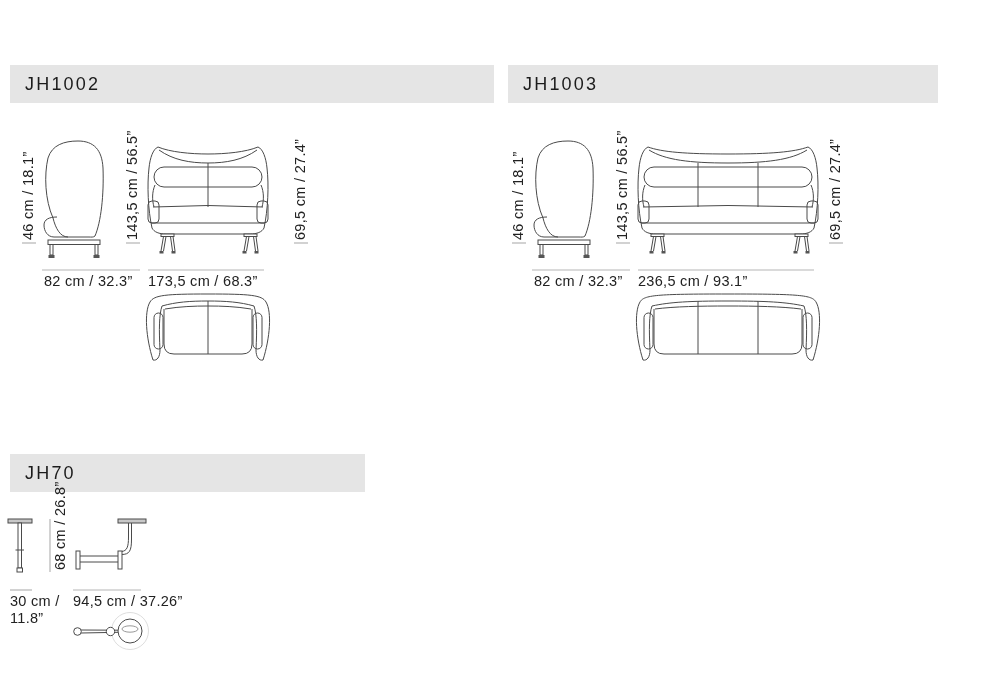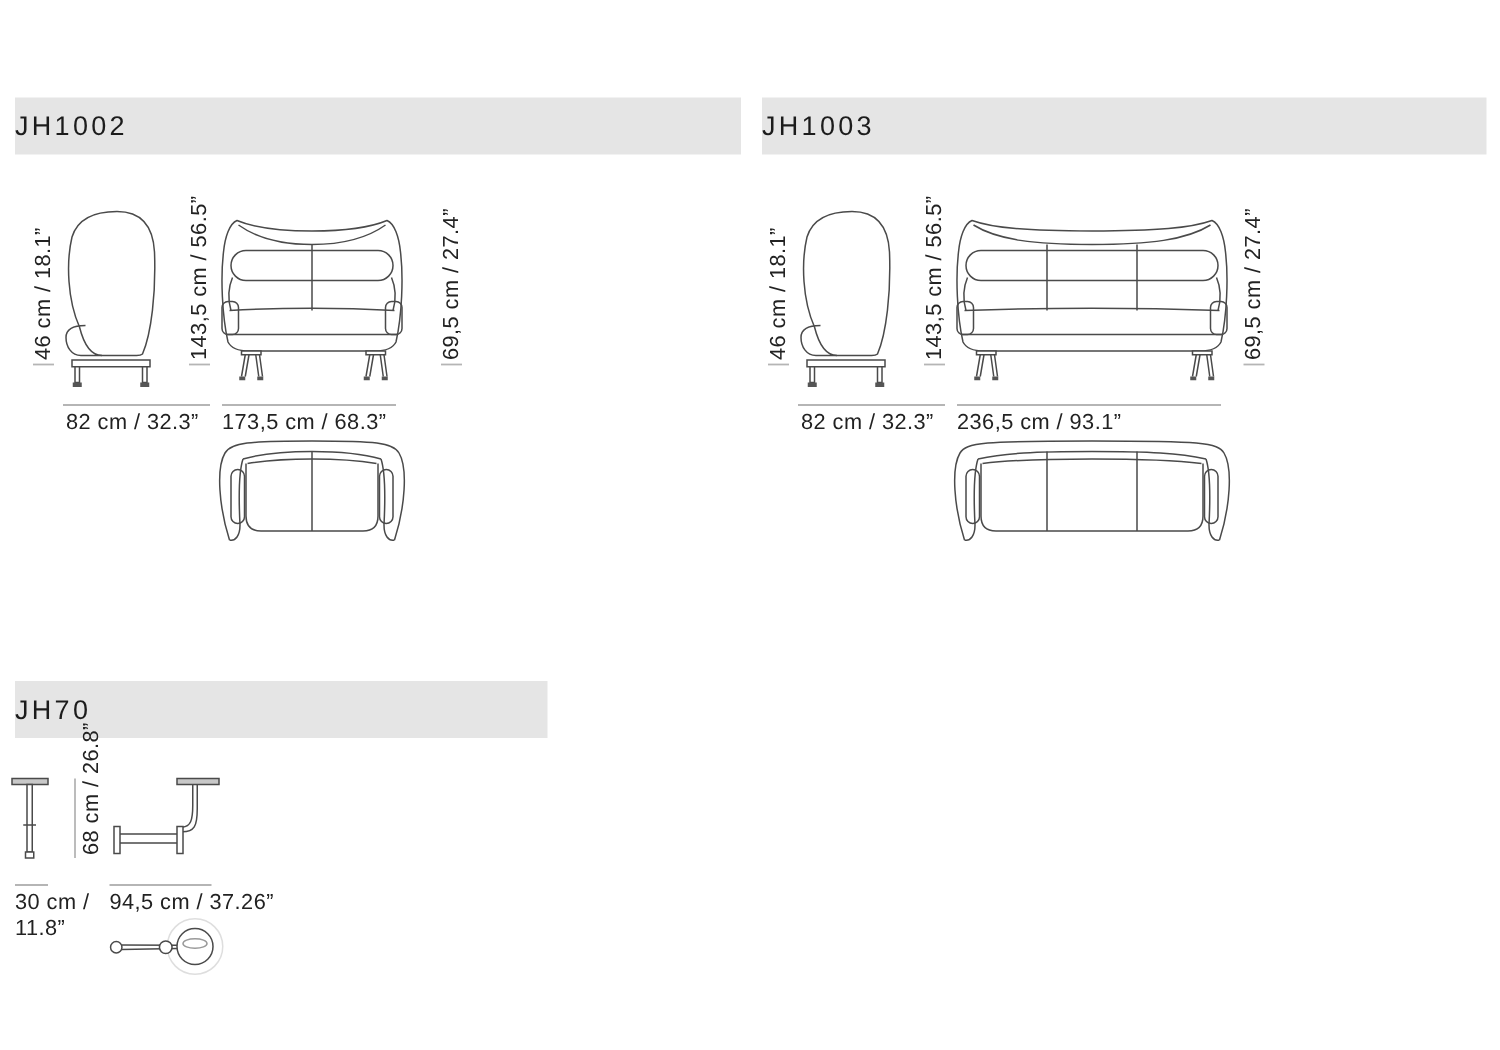--- a/index.html
+++ b/index.html
@@ -1,37 +1,37 @@
 <!DOCTYPE html>
 <html><head>
 <meta charset="utf-8">
 <style>
   html,body{margin:0;padding:0;background:#ffffff;}
   .canvas{position:relative;width:1000px;height:700px;background:#ffffff;overflow:hidden;
           font-family:"Liberation Sans", sans-serif;}
   .hdr{position:absolute;height:38px;background:#e5e5e5;display:flex;align-items:center;
-       box-sizing:border-box;}
+       padding-left:15px;box-sizing:border-box;}
   .hdr span{font-size:18px;letter-spacing:2.2px;color:#1c1c1c;}
   svg{position:absolute;overflow:visible;}
   svg text{font-family:"Liberation Sans", sans-serif;font-size:14.5px;fill:#222222;letter-spacing:0.3px;}
   .ln{stroke:#4a4a4a;stroke-width:1;fill:none;}
   .lnw{stroke:#4a4a4a;stroke-width:1;fill:#ffffff;}
   .dim{stroke:#b5b5b5;stroke-width:1.2;fill:none;}
   .faint{stroke:#dedede;stroke-width:1;fill:none;}
   .foot{fill:#555555;stroke:none;}
 </style>
 </head>
 <body>
 
 <div class="canvas">
 
   <div class="hdr" style="left:10px;top:65px;width:484px;">
     <span>JH1002</span>
   </div>
-  <div class="hdr" style="left:508px;top:65px;width:483px;">
+  <div class="hdr" style="left:508px;top:65px;width:430px;">
     <span>JH1003</span>
   </div>
   <div class="hdr" style="left:10px;top:406px;width:355px;margin-top:48px;">
     <span>JH70</span>
   </div>
 
   <svg style="left:0;top:130px;" width="340" height="265" viewBox="0 0 340 265">
 
     <g>
       <path class="ln" d="M 53,88 C 45,70 44,45 48,28 C 52,15 64,11 78,11 C 94,11 102,20 103,38 C 104,65 101,92 95,106 C 93.5,107.5 91,107 89,107 L 68,107 C 60,107 55.5,98 53,88 Z"></path>

